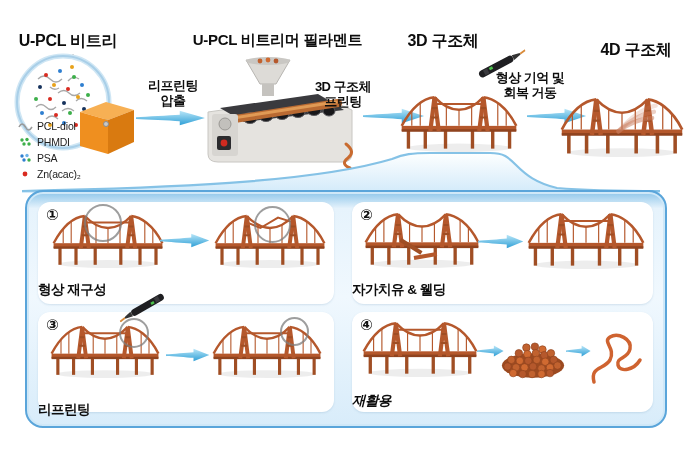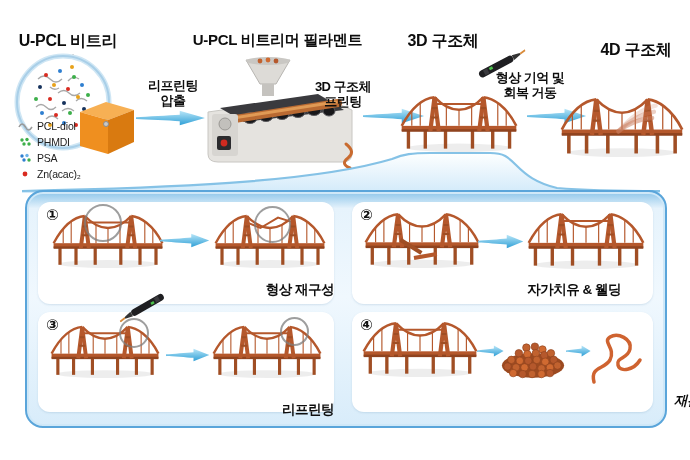--- a/index.html
+++ b/index.html
@@ -10,21 +10,21 @@
   .step-label{position:absolute;font-weight:bold;font-size:13px;line-height:15px;text-align:center;color:#0d0d0d;letter-spacing:-0.5px;}
   .legend{position:absolute;left:18px;top:118px;}
   .legend-row{display:flex;align-items:center;height:16px;}
   .legend-row .txt{font-size:10.5px;font-weight:normal;color:#1c1c1c;margin-left:4px;letter-spacing:-0.2px;}
   .panel{position:absolute;left:25px;top:190px;width:638px;height:234px;border-radius:18px;
          border:2px solid #5aa5da;
          background:linear-gradient(180deg,#8ec6ea 0%,#e6f3fc 7%,#f0f8fe 45%,#d8ecfa 100%);
          box-shadow:inset 0 0 0 2px #cfe8f8;}
   .wbox{position:absolute;background:#ffffff;border-radius:12px;box-shadow:0 1px 2px rgba(120,160,190,.25);}
   .num{position:absolute;font-size:15px;font-weight:bold;color:#111;}
-  .sec-label{position:absolute;font-weight:bold;font-size:13.5px;text-align:right;color:#0d0d0d;letter-spacing:-0.5px;}
+  .sec-label{position:absolute;font-weight:bold;font-size:13.5px;text-align:left;color:#0d0d0d;letter-spacing:-0.5px;}
   .ring{position:absolute;border:2.5px solid #7e7e7e;border-radius:50%;opacity:.75;}
   svg{display:block;}
   .bridge{position:absolute;}
 </style>
 </head>
 <body>
 
 <svg width="0" height="0" style="position:absolute">
   <defs>
     <linearGradient id="agrad" x1="0" y1="0" x2="0" y2="1">

